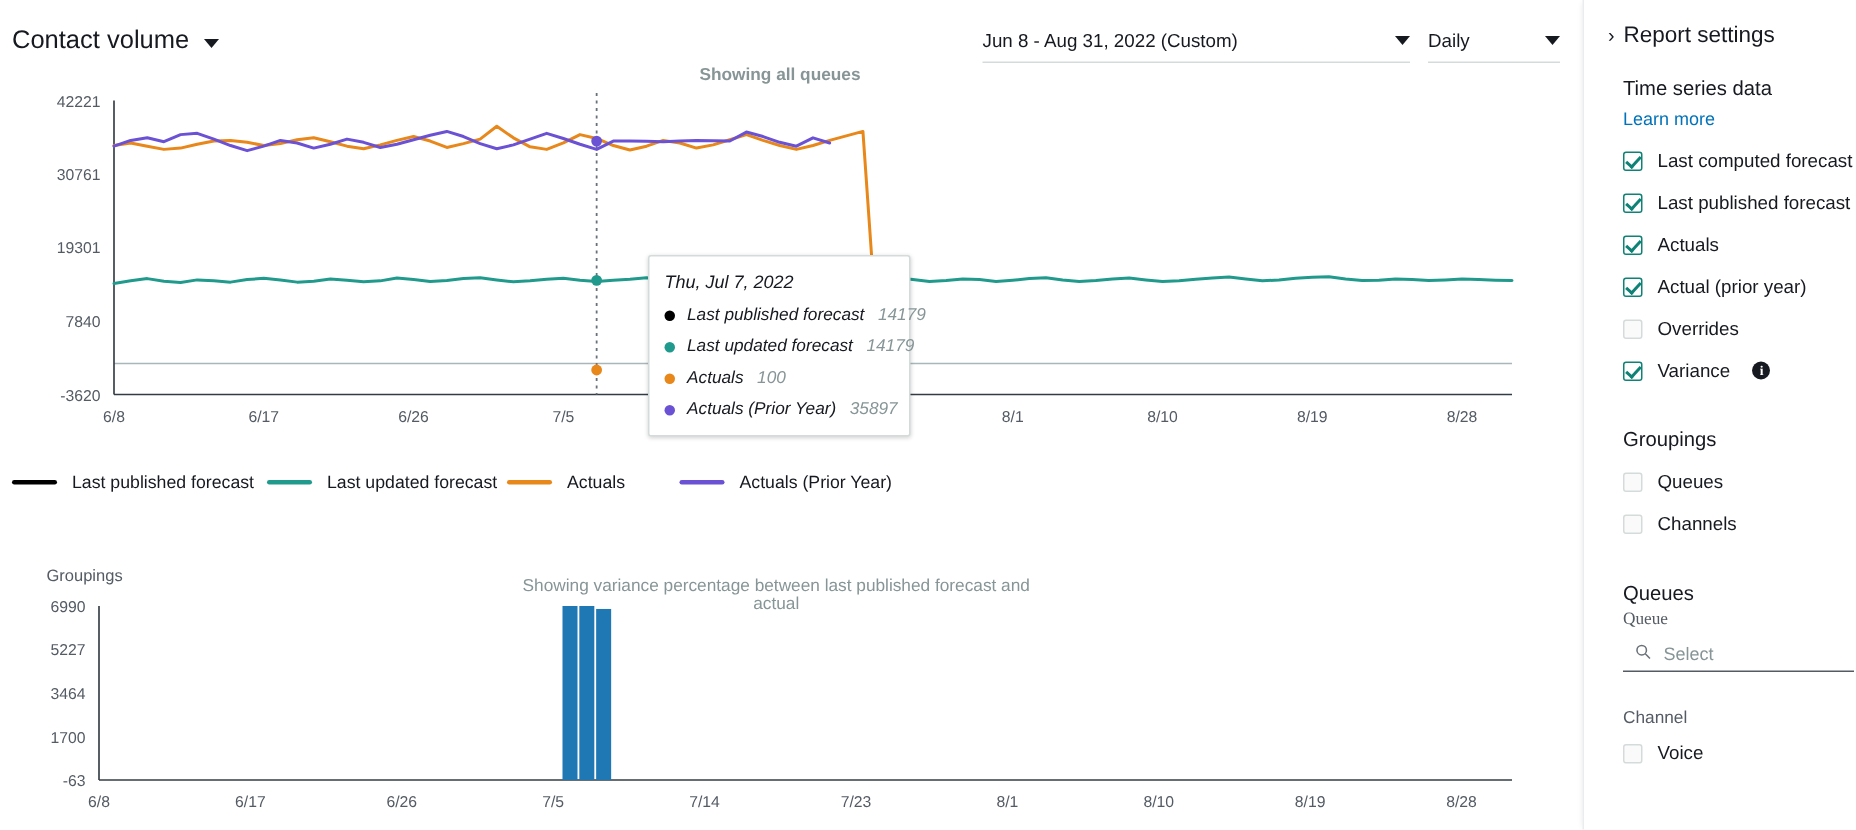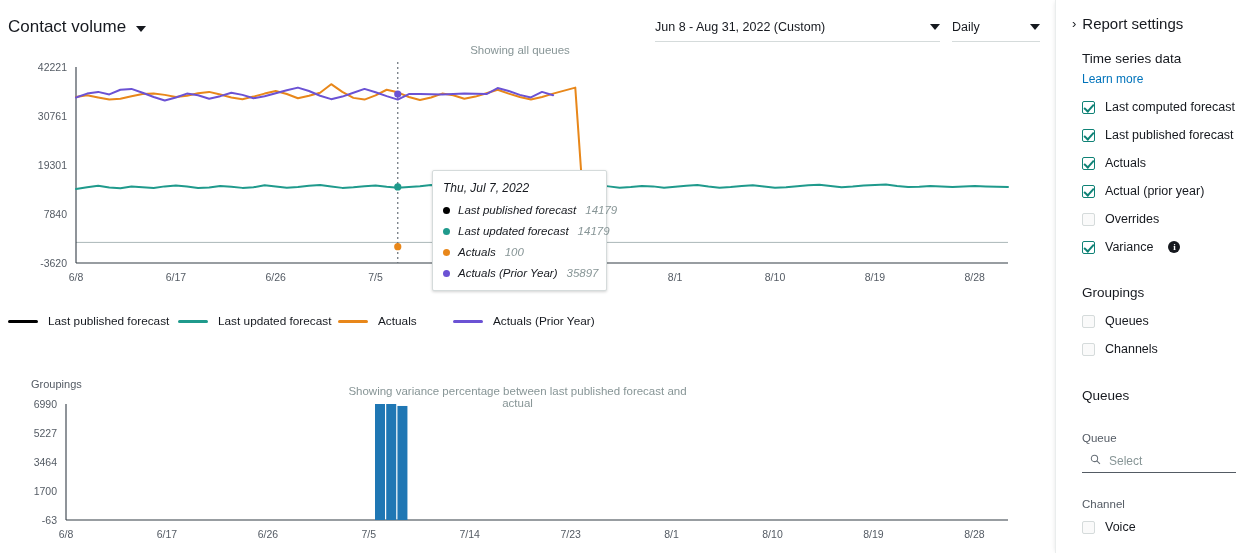--- a/index.html
+++ b/index.html
@@ -51,21 +51,21 @@
     width:0;height:0;border-left:5px solid transparent;border-right:5px solid transparent;
     border-top:6px solid #16191f;
   }
   #daterange-select{left:655px;top:12px;width:285px;}
   #granularity-select{left:952px;top:12px;width:88px;}
 
   .chart-note{
     position:absolute;
     font-size:11.5px;color:#879596;text-align:center;
   }
-  #note-top{left:405px;top:44px;width:230px;}
+  #note-top{left:405px;top:44px;width:230px;font-weight:bold;}
   #note-bottom{left:345px;top:385px;width:345px;}
 
   .axis-title{
     position:absolute;font-size:11px;color:#545b64;
   }
   #perc-label{left:31px;top:378px;}
 
   svg{display:block;}
   #chart-top{position:absolute;left:0;top:55px;}
   #chart-bottom{position:absolute;left:0;top:392px;}
@@ -333,21 +333,21 @@
           <div class="checkrow" style="margin-bottom: 14px;">
             <span class="cb off"></span>
             <span class="cb-label">Channels</span>
           </div>
         </div>
     </div>
 
     <div class="section" style="margin-top:32px;">
       <div class="section-title">Queues</div>
 
-      <div class="sub-label" style="margin-top:29px;">Queue</div>
+      <div class="sub-label" style="margin-top:4px;font-family:Liberation Serif, serif;">Queue</div>
       <div class="search-field" style="margin-top:10px;">
         <svg width="11" height="11" viewBox="0 0 16 16">
           <circle cx="6.5" cy="6.5" r="4.6" fill="none" stroke="#687078" stroke-width="1.5"></circle>
           <line x1="10" y1="10" x2="14.5" y2="14.5" stroke="#687078" stroke-width="1.5"></line>
         </svg>
         <span class="search-ph">Select</span>
       </div>
 
       <div class="sub-label" style="margin-top:25px;">Channel</div>
       <div id="ch-items" style="margin-top:10px;">

